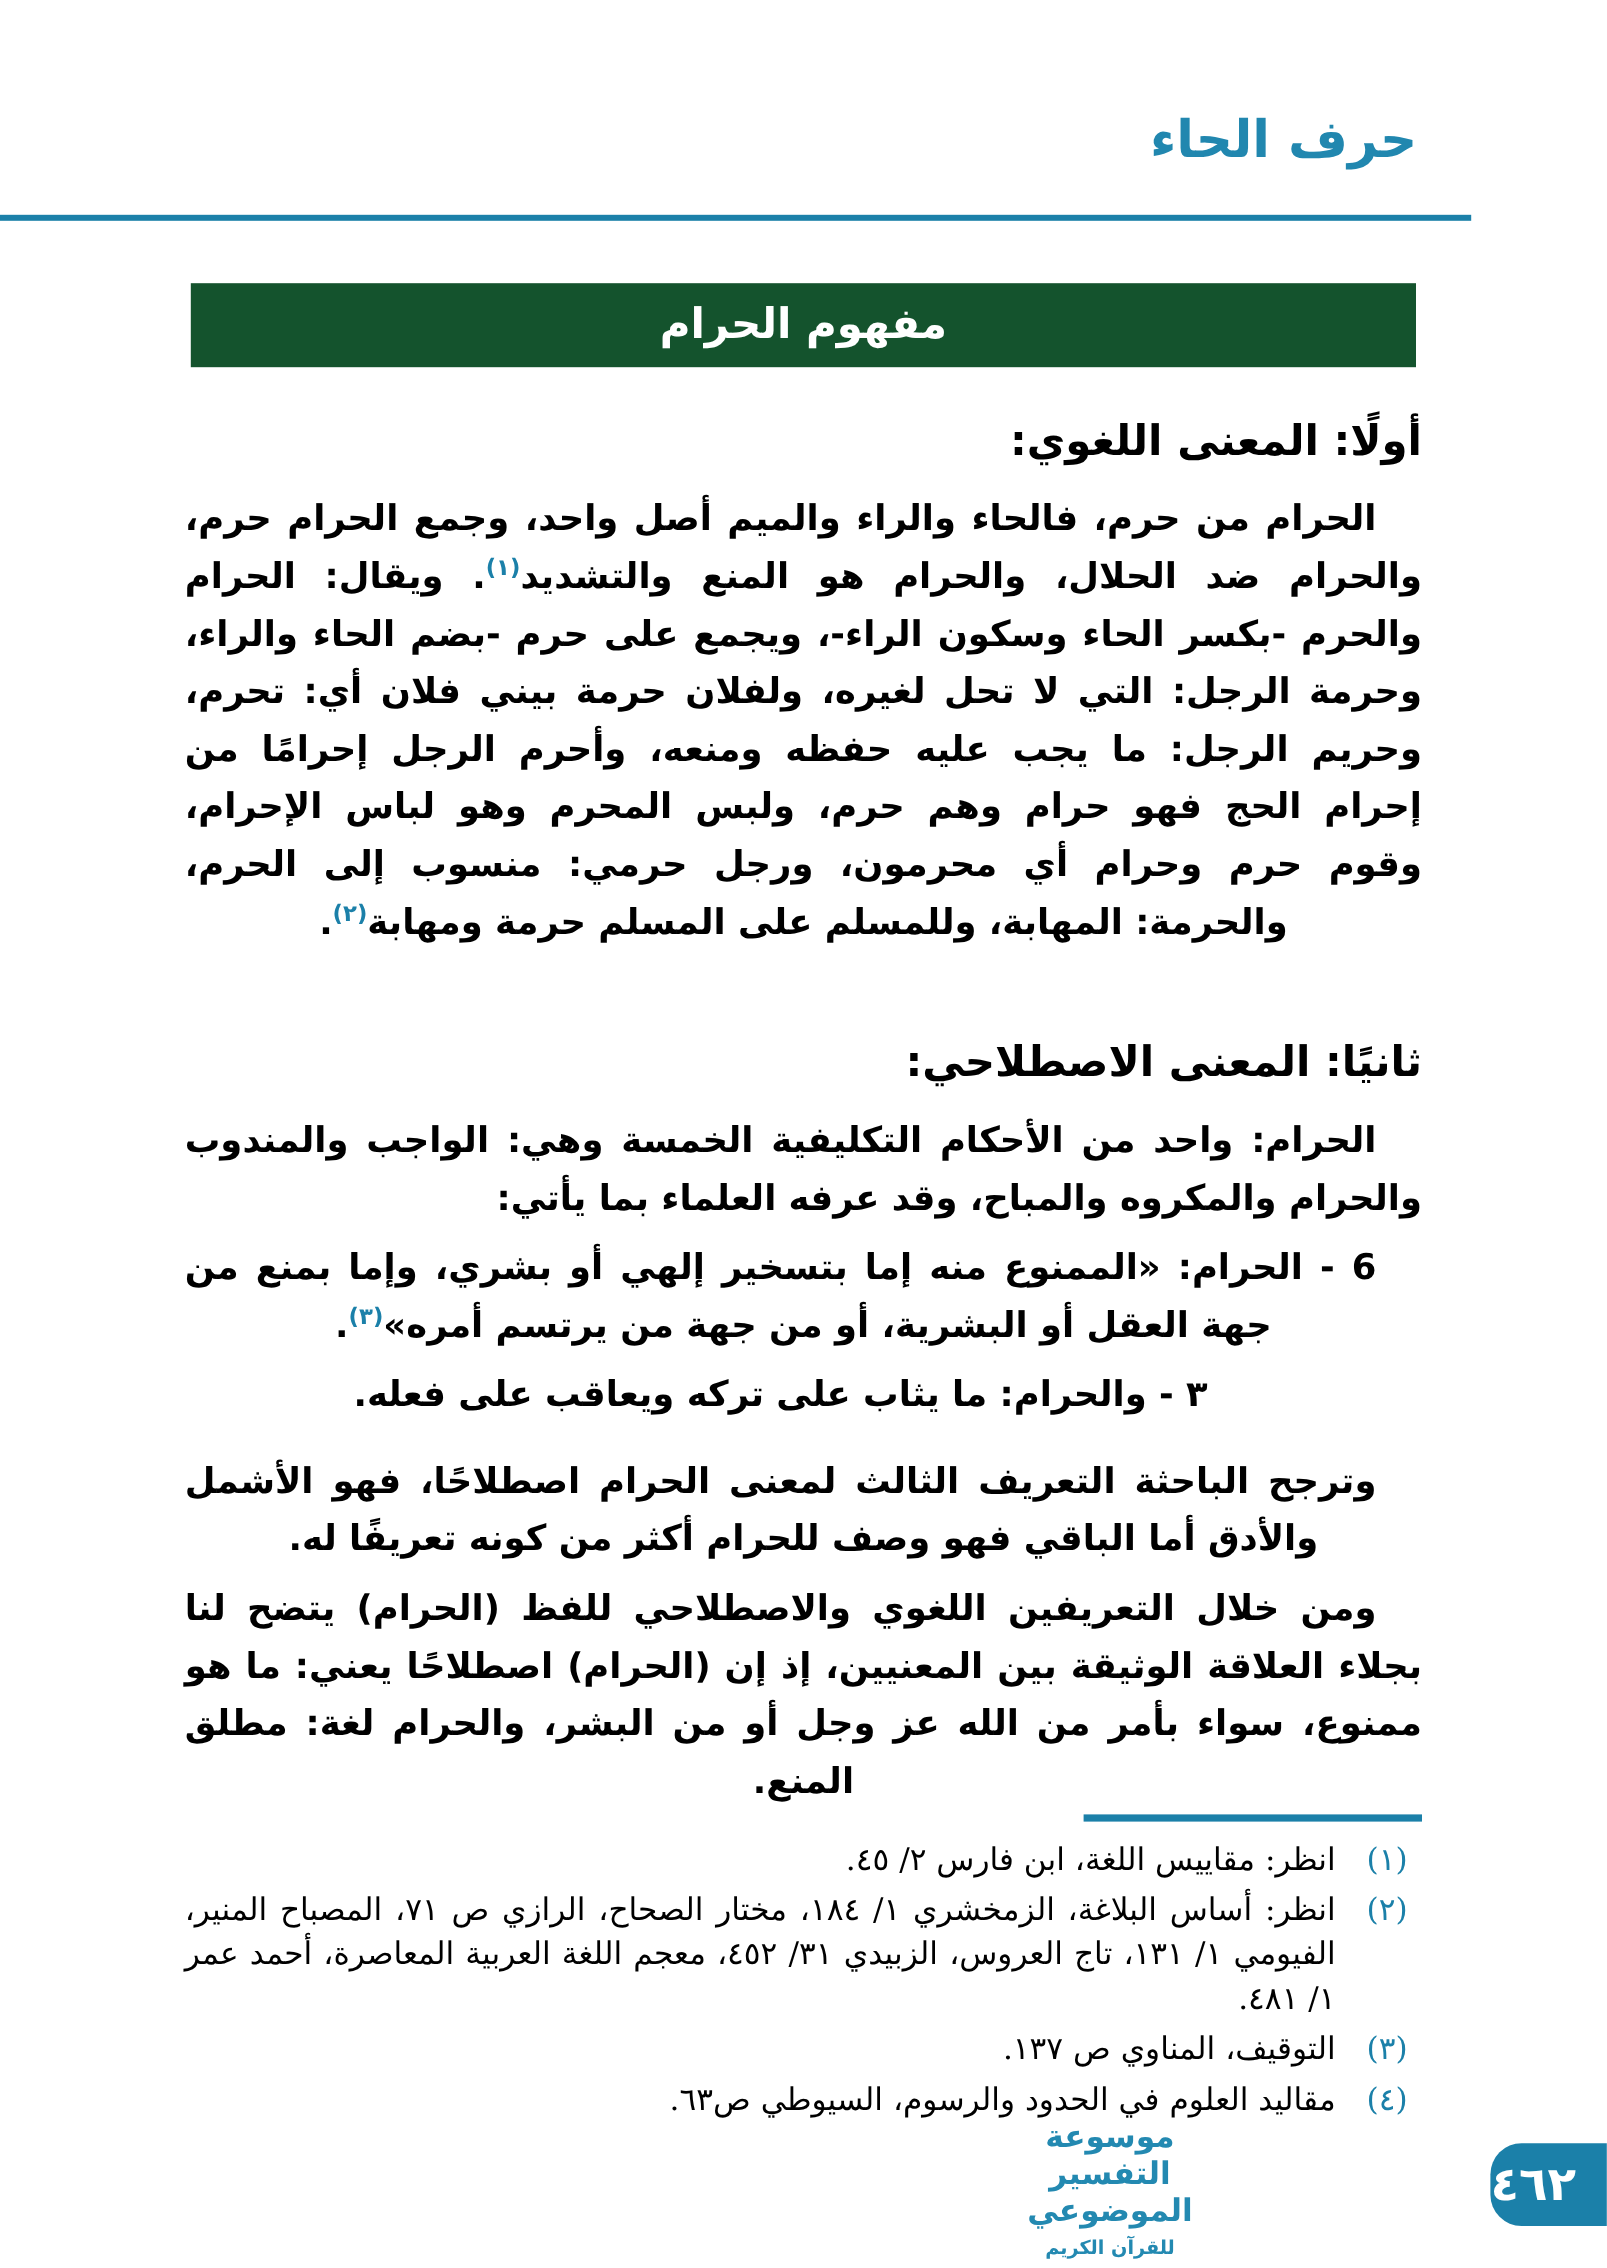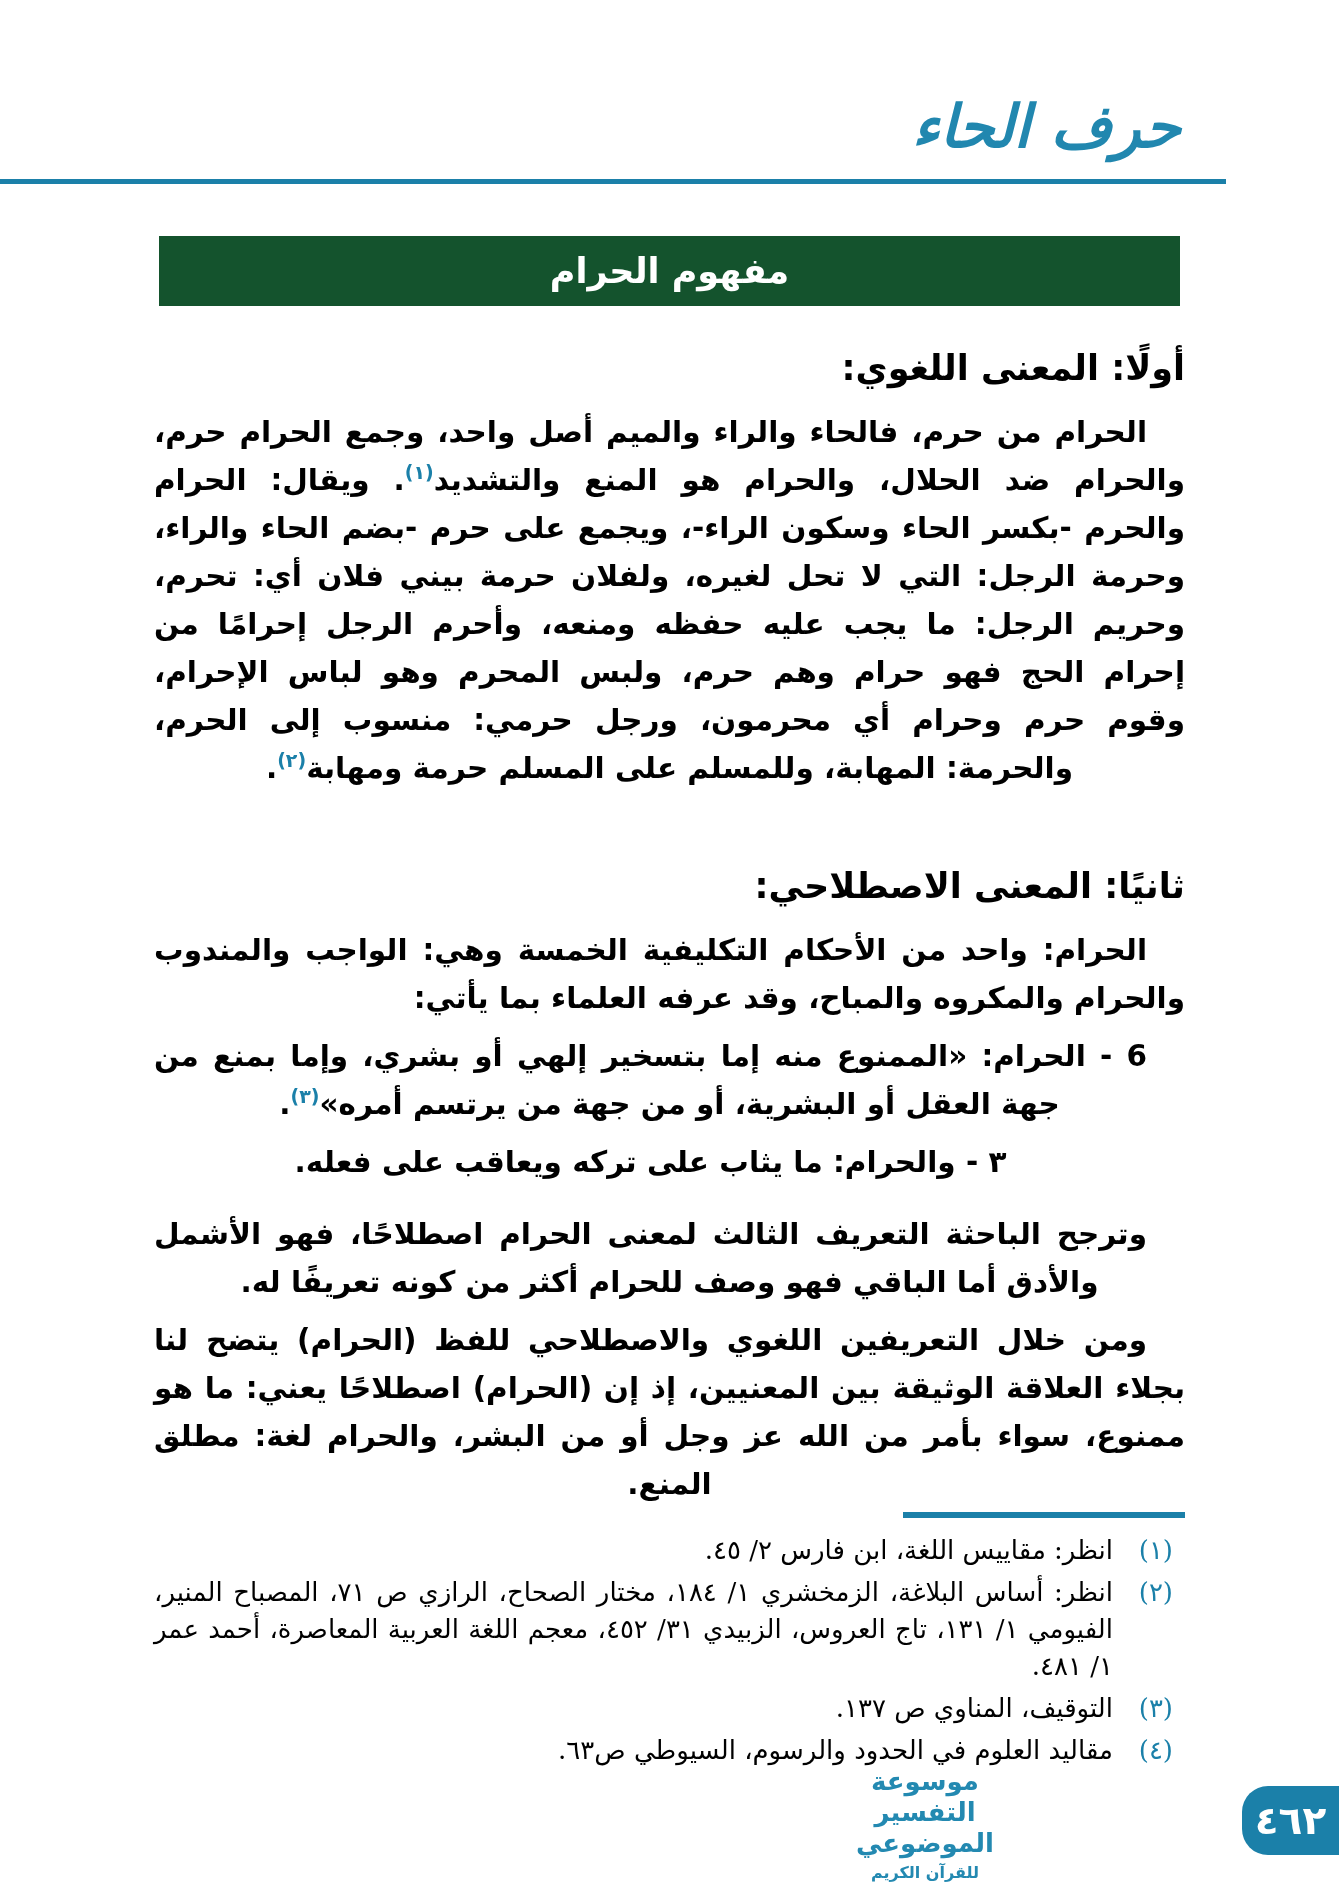--- a/index.html
+++ b/index.html
@@ -8,24 +8,23 @@
     background:#ffffff;
     font-family:"DejaVu Sans", sans-serif;
     direction:rtl;
     position:relative;
     overflow:hidden;
   }
 
   
   .chapter-callig {
     position:absolute; top:92px; right:158px;
-    color:#2187af; font-size:59px; font-weight:bold;
+    color:#2187af; font-size:43px; font-weight:bold;
     font-family:"DejaVu Sans", sans-serif;
     letter-spacing:-1px;
-    font-style:italic;
   }
   .header-rule {
     position:absolute; top:179px; left:0;
     width:1226px; height:5px; background:#1b80a9;
   }
 
   
   .banner {
     position:absolute; top:236px; left:159px;
     width:1021px; height:70px;
@@ -102,21 +101,21 @@
     color:#2389b1;
     font-family:"DejaVu Serif","DejaVu Sans",serif;
   }
   .logo .l1 { font-size:26px; font-weight:bold; line-height:31px; }
   .logo .l2 { font-size:16px; font-weight:bold; line-height:24px; margin-top:2px; }
   .page-pill {
     position:absolute; top:1786px; right:0;
     width:97px; height:69px;
     background:#1b80a9;
     border-radius:26px 0 0 26px;
-    display:flex; align-items:center; justify-content:center;
+    display:flex; align-items:center; justify-content:flex-end;
   }
   .page-pill span {
     color:#ffffff; font-size:39px; font-weight:bold;
   }
 </style>
 </head>
 <body>
 
 <div>
 

